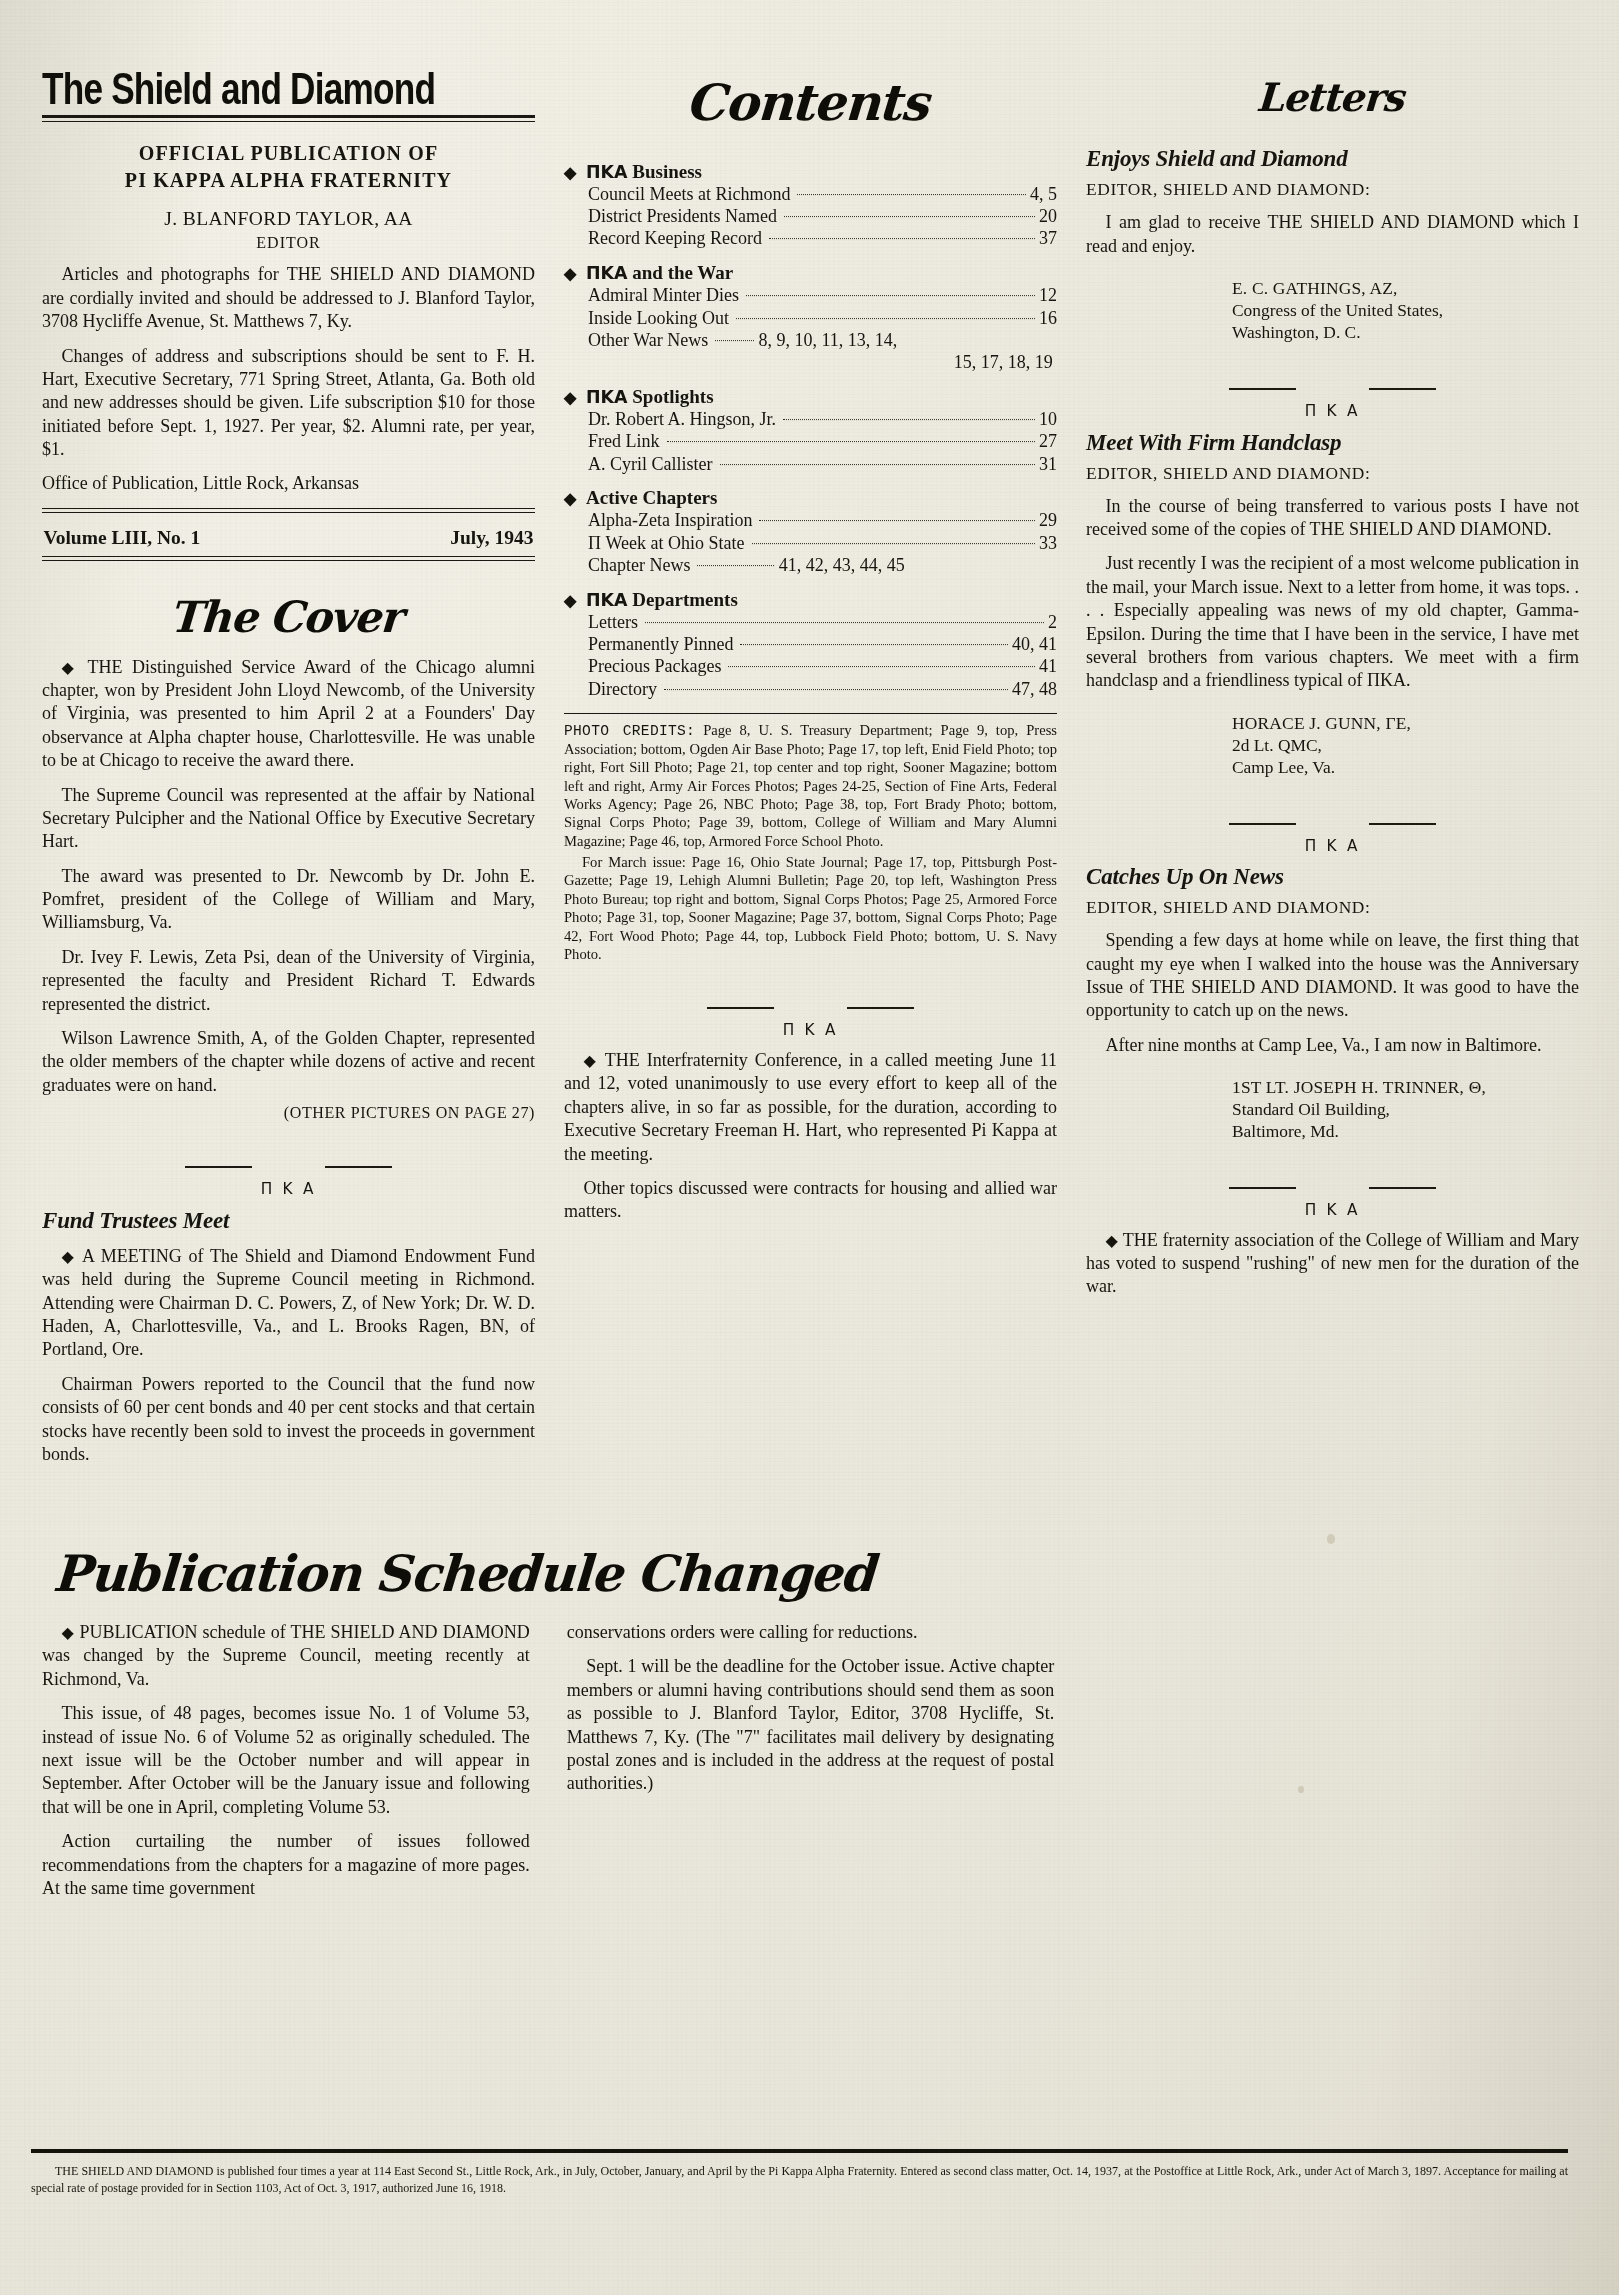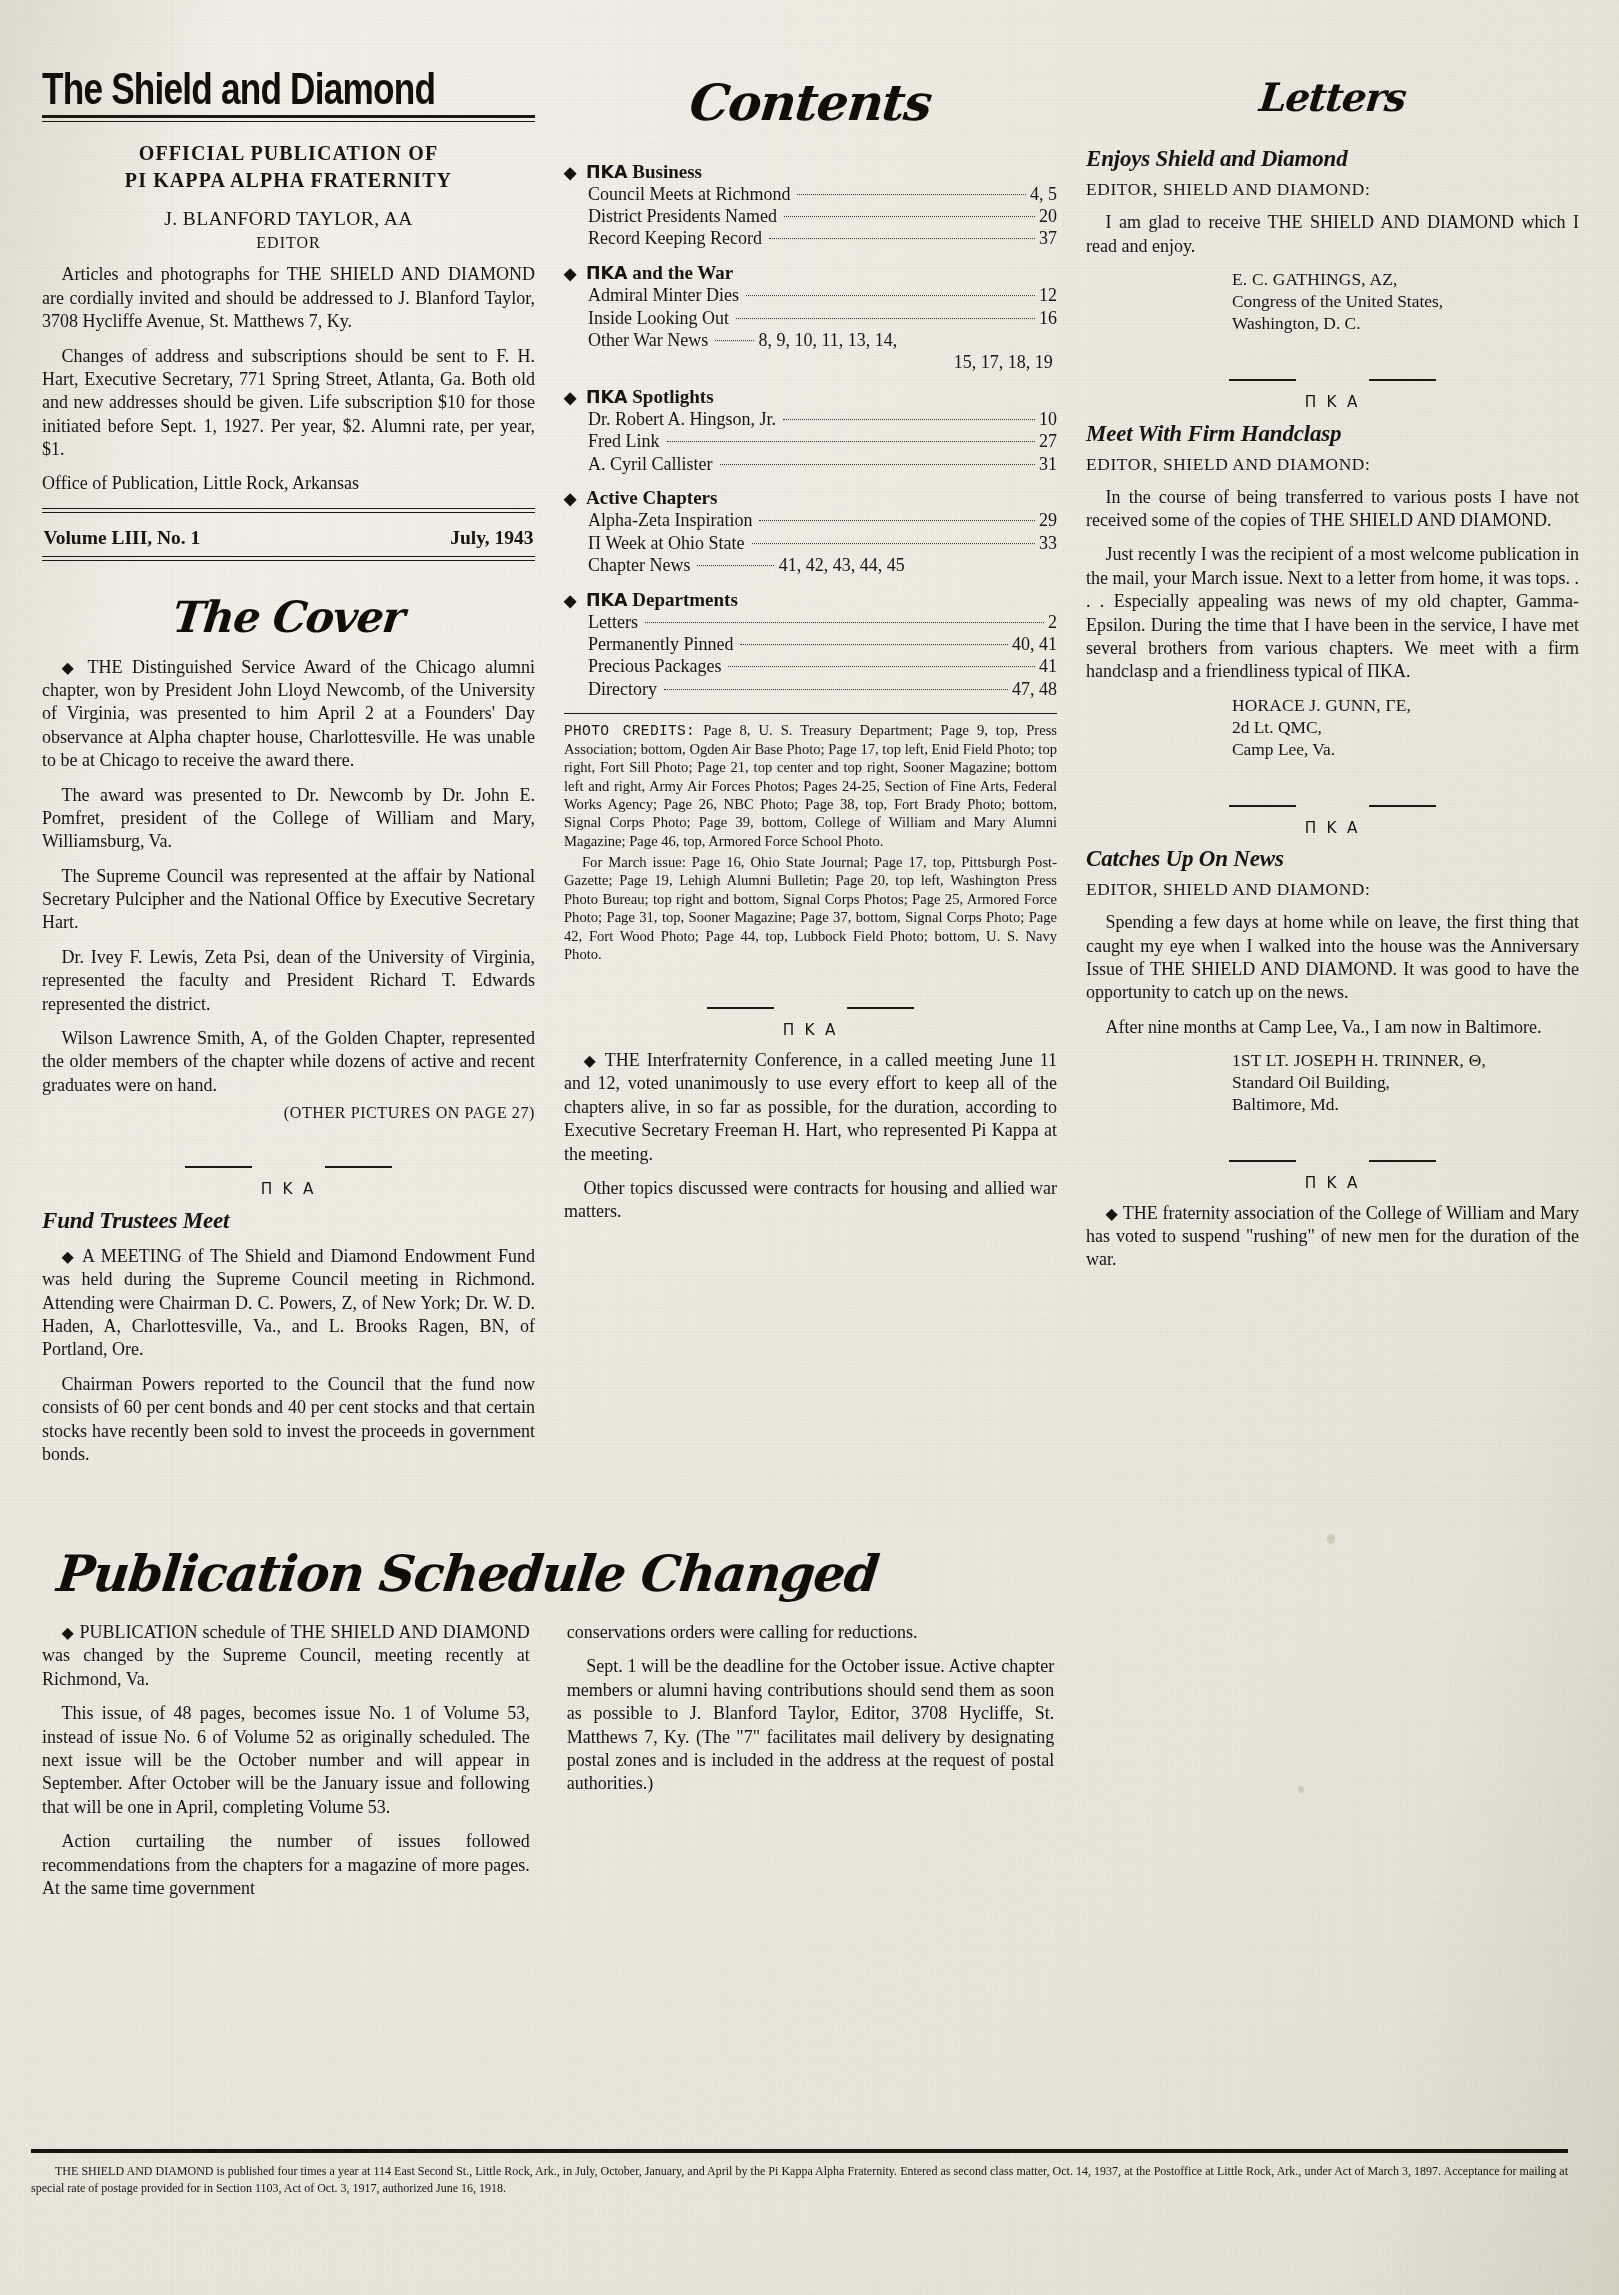--- a/index.html
+++ b/index.html
@@ -89,21 +89,21 @@
   .credits { font-size:14.6px; line-height:1.26; text-align:justify; margin-top:7px; }
   .credits .lbl { font-variant:small-caps; letter-spacing:0.3px;font-family:Liberation Mono, monospace; }
 
   .divider { display:flex; align-items:center; justify-content:center; gap:8.3px;
              margin:14px 0 9.7px 0; }
   .divider .ln { width:67px; border-top:2.1px solid #1b1912; }
   .divider .gl { font-family:"DejaVu Sans", sans-serif; font-size:15.3px; letter-spacing:2.8px;margin-top:44px; }
 
   .lhead { font-weight:bold; font-style:italic; font-size:23px; margin:9.7px 0 7px 0; letter-spacing:-0.2px; }
   .addr { font-variant:small-caps; font-size:17.4px; letter-spacing:0.6px; margin:0 0 2.8px 0; }
-  .sig { text-align:left; padding-left:146px; font-size:17.4px; line-height:1.26; margin-top:11px; }
+  .sig { text-align:left; padding-left:146px; font-size:17.4px; line-height:1.26; margin-top:20px; }
   .sig .nm { letter-spacing:0.2px; }
   .credit-note { text-align:right; font-variant:small-caps; font-size:16px; letter-spacing:0.6px; margin-top:7px; }
 
   .wide-block { position:absolute; left:42px; top:1544px; width:1537px; }
   .wide-cols { display:flex; gap:37px; margin-top:7px; }
   .wide-cols .c { width:502px; }
 
   .footer { position:absolute; left:31px; top:2149px; width:1537px; }
   .footer .fr { border-top:4.9px solid #14130b; }
   .footer p { font-size:12px; line-height:1.42; text-align:justify; margin:9.7px 0 0 0; text-indent:24px; }
@@ -146,22 +146,22 @@
         <span>Volume LIII, No. 1</span>
         <span>July, 1943</span>
       </div>
       <div class="rule-thin"></div>
       <div class="rule-thin" style="margin-top:2.8px;"></div>
 
       <div style="height:31px;"></div>
       <div class="script">The Cover</div>
 
       <p class="body" style="margin-top:14px;"><span class="dia">◆</span> <span>THE Distinguished Service Award of the Chicago alumni chapter, won by President John Lloyd Newcomb, of the University of Virginia, was presented to him April 2 at a Founders' Day observance at Alpha chapter house, Charlottesville. He was unable to be at Chicago to receive the award there.</span></p>
+      <p class="body">The Supreme Council was represented at the affair by National Secretary Pulcipher and the National Office by Executive Secretary Hart.</p>
       <p class="body">The award was presented to Dr. Newcomb by Dr. John E. Pomfret, president of the College of William and Mary, Williamsburg, Va.</p>
-      <p class="body">The Supreme Council was represented at the affair by National Secretary Pulcipher and the National Office by Executive Secretary Hart.</p>
       <p class="body">Dr. Ivey F. Lewis, Zeta Psi, dean of the University of Virginia, represented the faculty and President Richard T. Edwards represented the district.</p>
       <p class="body">Wilson Lawrence Smith, A, of the Golden Chapter, represented the older members of the chapter while dozens of active and recent graduates were on hand.</p>
 
       <div class="credit-note">(OTHER PICTURES ON PAGE 27)</div>
 
       <div class="divider">
         <span class="ln"></span>
         <span class="gl">Π Κ Α</span>
         <span class="ln"></span>
       </div>

